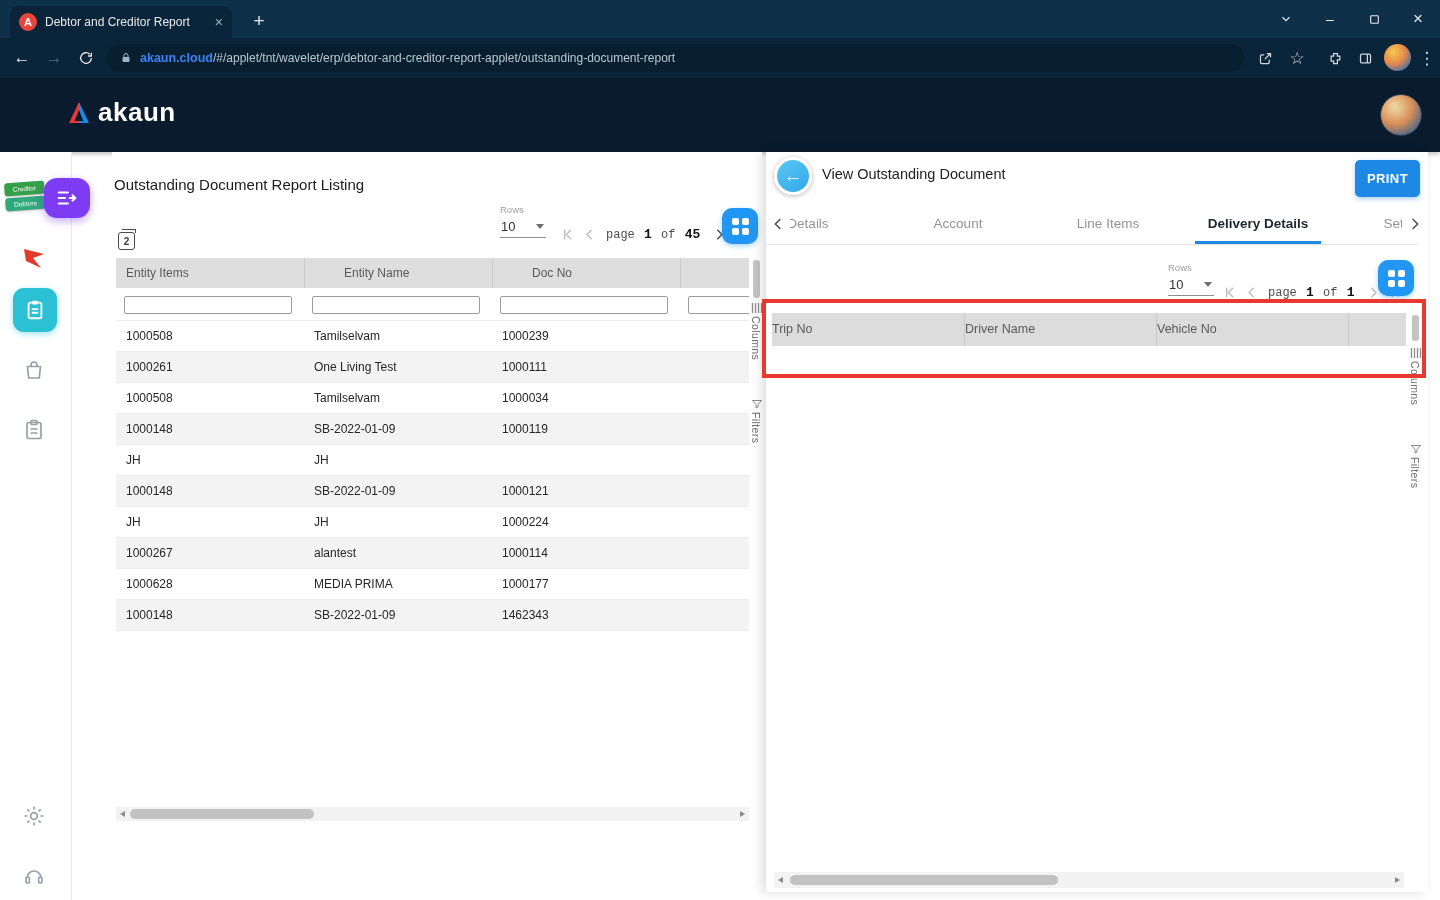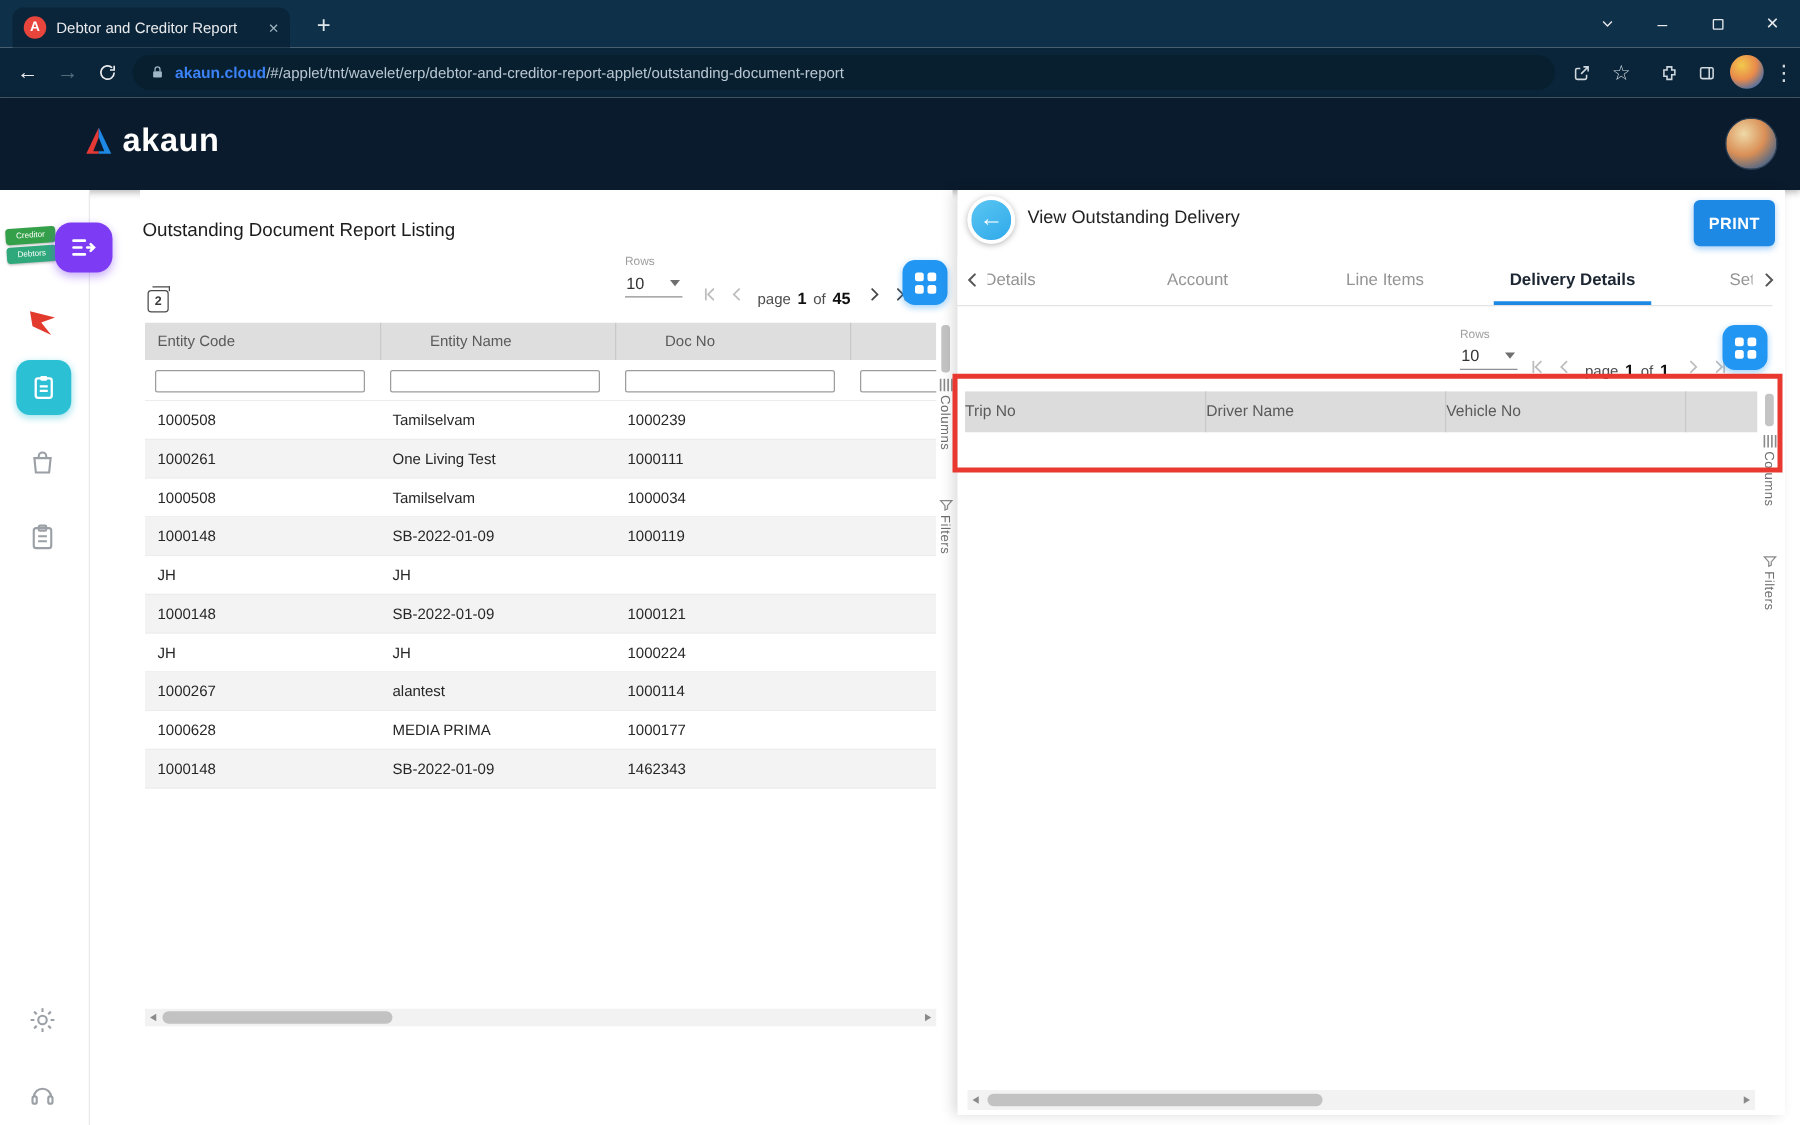--- a/index.html
+++ b/index.html
@@ -70,21 +70,21 @@
   .copy-ic::after{ content:''; position:absolute; left:3px; top:-4px; width:13px; height:3px;
              border-top:1.6px solid #4a4a4a; border-right:1.6px solid #4a4a4a; }
 
   .rows-box { position:absolute; width:60px; }
   .rows-label { font-size:9.5px; color:#9e9e9e; }
   .rows-select { margin-top:3px; width:46px; border-bottom:1px solid #8f8f8f; display:flex;
                  align-items:center; justify-content:space-between; font-size:13px; color:#333; padding:1px 2px 3px 1px; }
   .caret { width:0; height:0; border-left:4.5px solid transparent; border-right:4.5px solid transparent;
            border-top:5px solid #6f6f6f; }
 
-  .pager { position:absolute; display:flex; align-items:flex-end; height:24px; }
+  .pager { position:absolute; display:flex; align-items:center; height:24px;font-family:Liberation Mono, monospace; }
   .pgbtn { width:22px; height:22px; display:flex; align-items:center; justify-content:center; color:#474747; }
   .pgbtn.dis { color:#bdbdbd; }
   .pgtext { font-size:12px; color:#4d4d4d; margin:0 6px; white-space:nowrap; }
   .pgtext b { font-size:13px; color:#111; margin:0 2px; }
 
   .gridbtn { position:absolute; width:36px; height:36px; background:#2196f3; border-radius:10px;
              display:flex; align-items:center; justify-content:center; box-shadow:0 2px 5px rgba(33,150,243,.4); }
   .gi { display:grid; grid-template-columns:7px 7px; grid-gap:3px; }
   .gi i { width:7px; height:7px; background:#fff; border-radius:2px; }
 
@@ -315,21 +315,21 @@
     <div class="gi">
         <i></i>
         <i></i>
         <i></i>
         <i></i>
       </div>
   </div>
 
   <div class="tbl" style="left:4px; top:106px; width:633px;">
     <div class="thead">
-      <div class="hcell c0">Entity Code</div>
+      <div class="hcell c0">Entity Items</div>
       <div class="hcell c1">Entity Name</div>
       <div class="hcell c2">Doc No</div>
       <div class="hcell c3"></div>
     </div>
     <div class="tfilter">
       <div class="fcell c0"><input style=""></div>
       <div class="fcell c1"><input style=""></div>
       <div class="fcell c2"><input style=""></div>
       <div class="fcell c3"><input style=""></div>
     </div>
@@ -414,21 +414,21 @@
 
   <div class="hscroll" style="left:4px; top:655px; width:633px;">
     <div class="arrL"></div>
     <div class="hs-thumb" style="left:14px; width:184px;"></div>
     <div class="arrR"></div>
   </div>
 </div>
 
 <div class="panel-right">
   <div class="backbtn">←</div>
-  <div class="pr-title">View Outstanding Delivery</div>
+  <div class="pr-title">View Outstanding Document</div>
   <div class="printbtn">PRINT</div>
 
   <div class="tabsrow">
       <div class="dtab">Details</div>
       <div class="dtab">Account</div>
       <div class="dtab">Line Items</div>
       <div class="dtab active">Delivery Details</div>
       <div class="dtab">Settings</div>
     </div>
   <div class="tabchev" style="left:0;">

